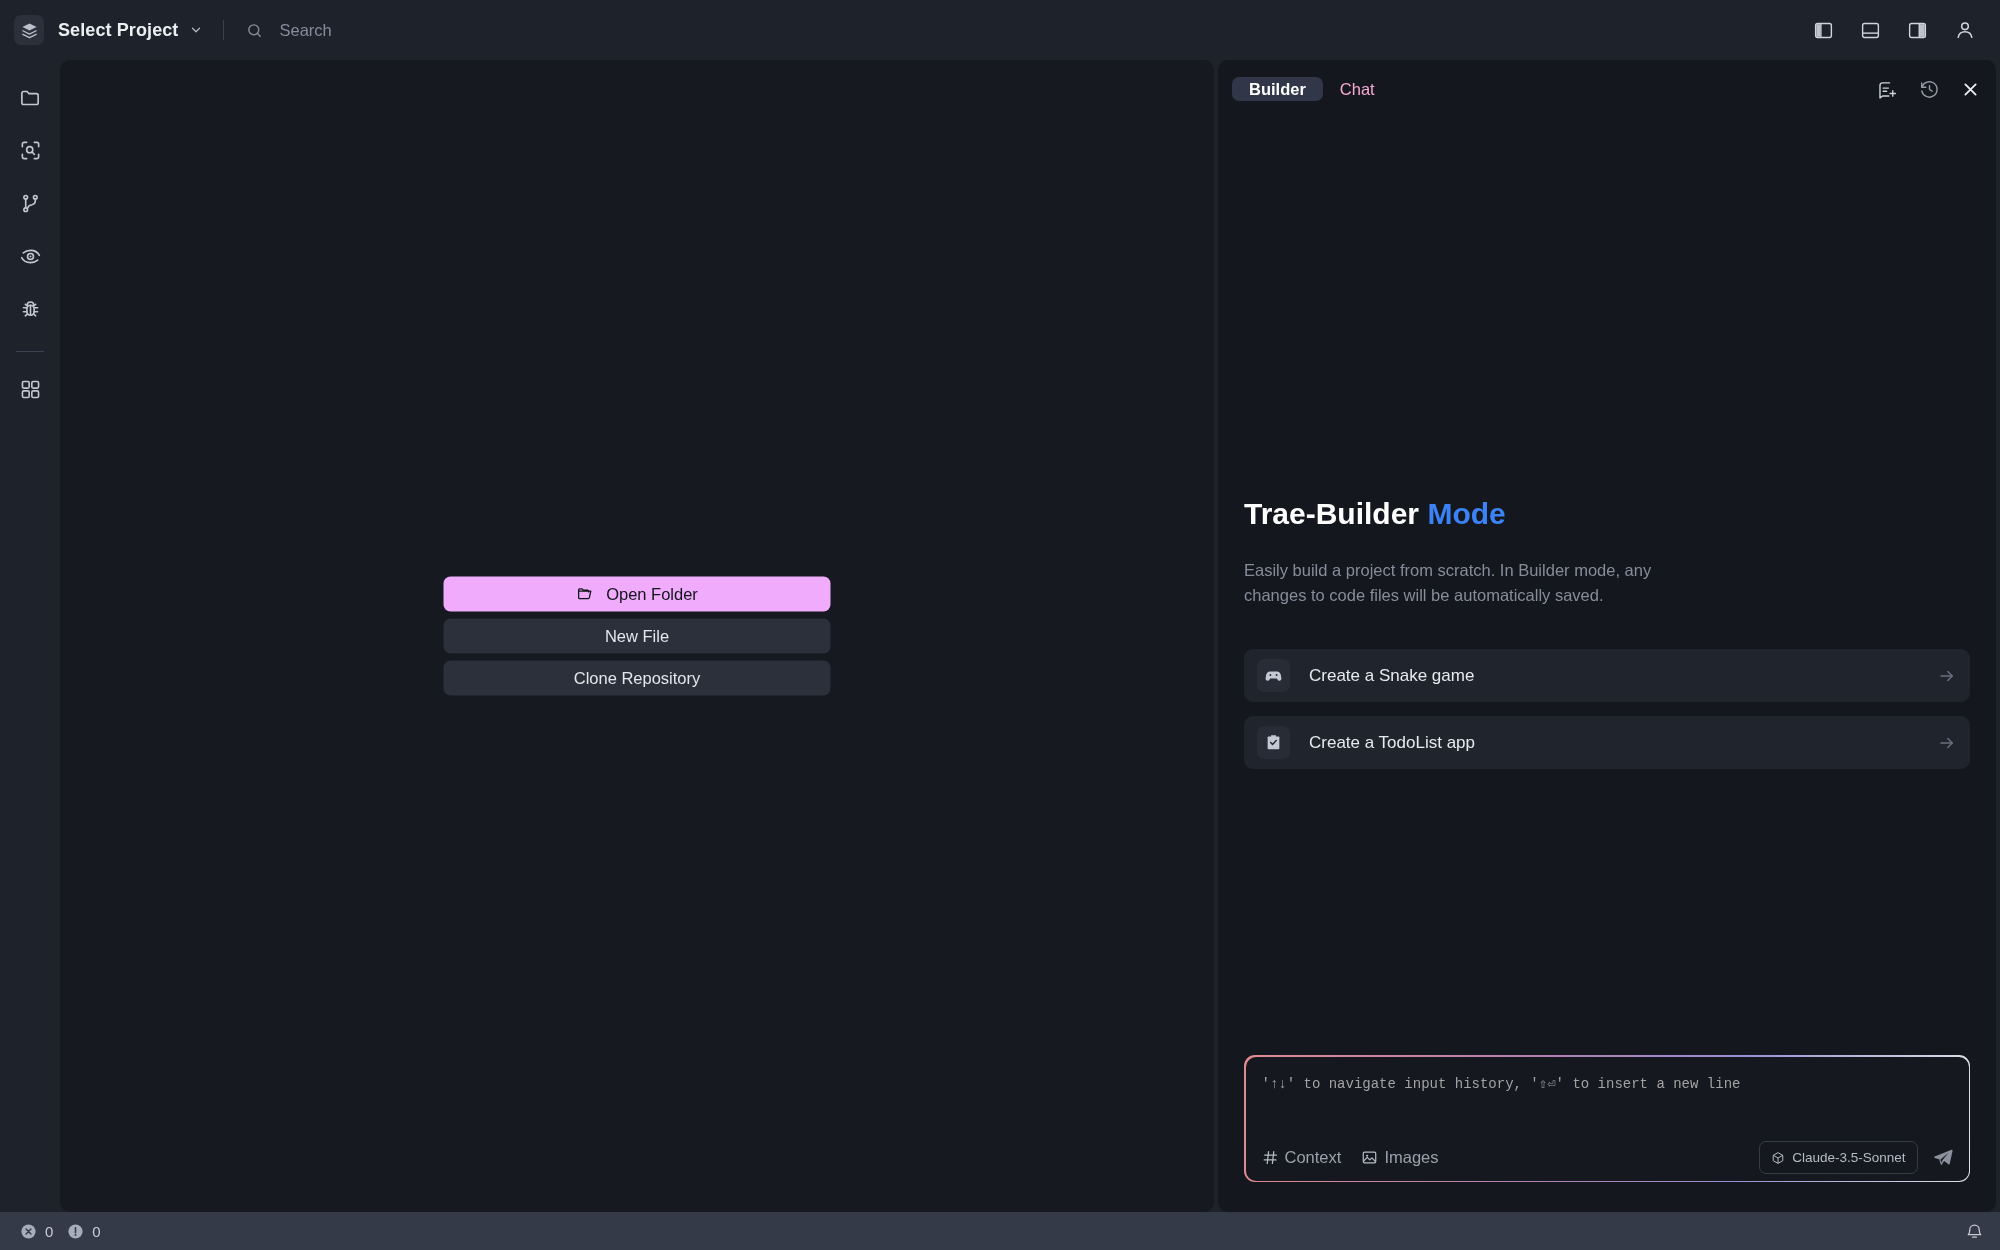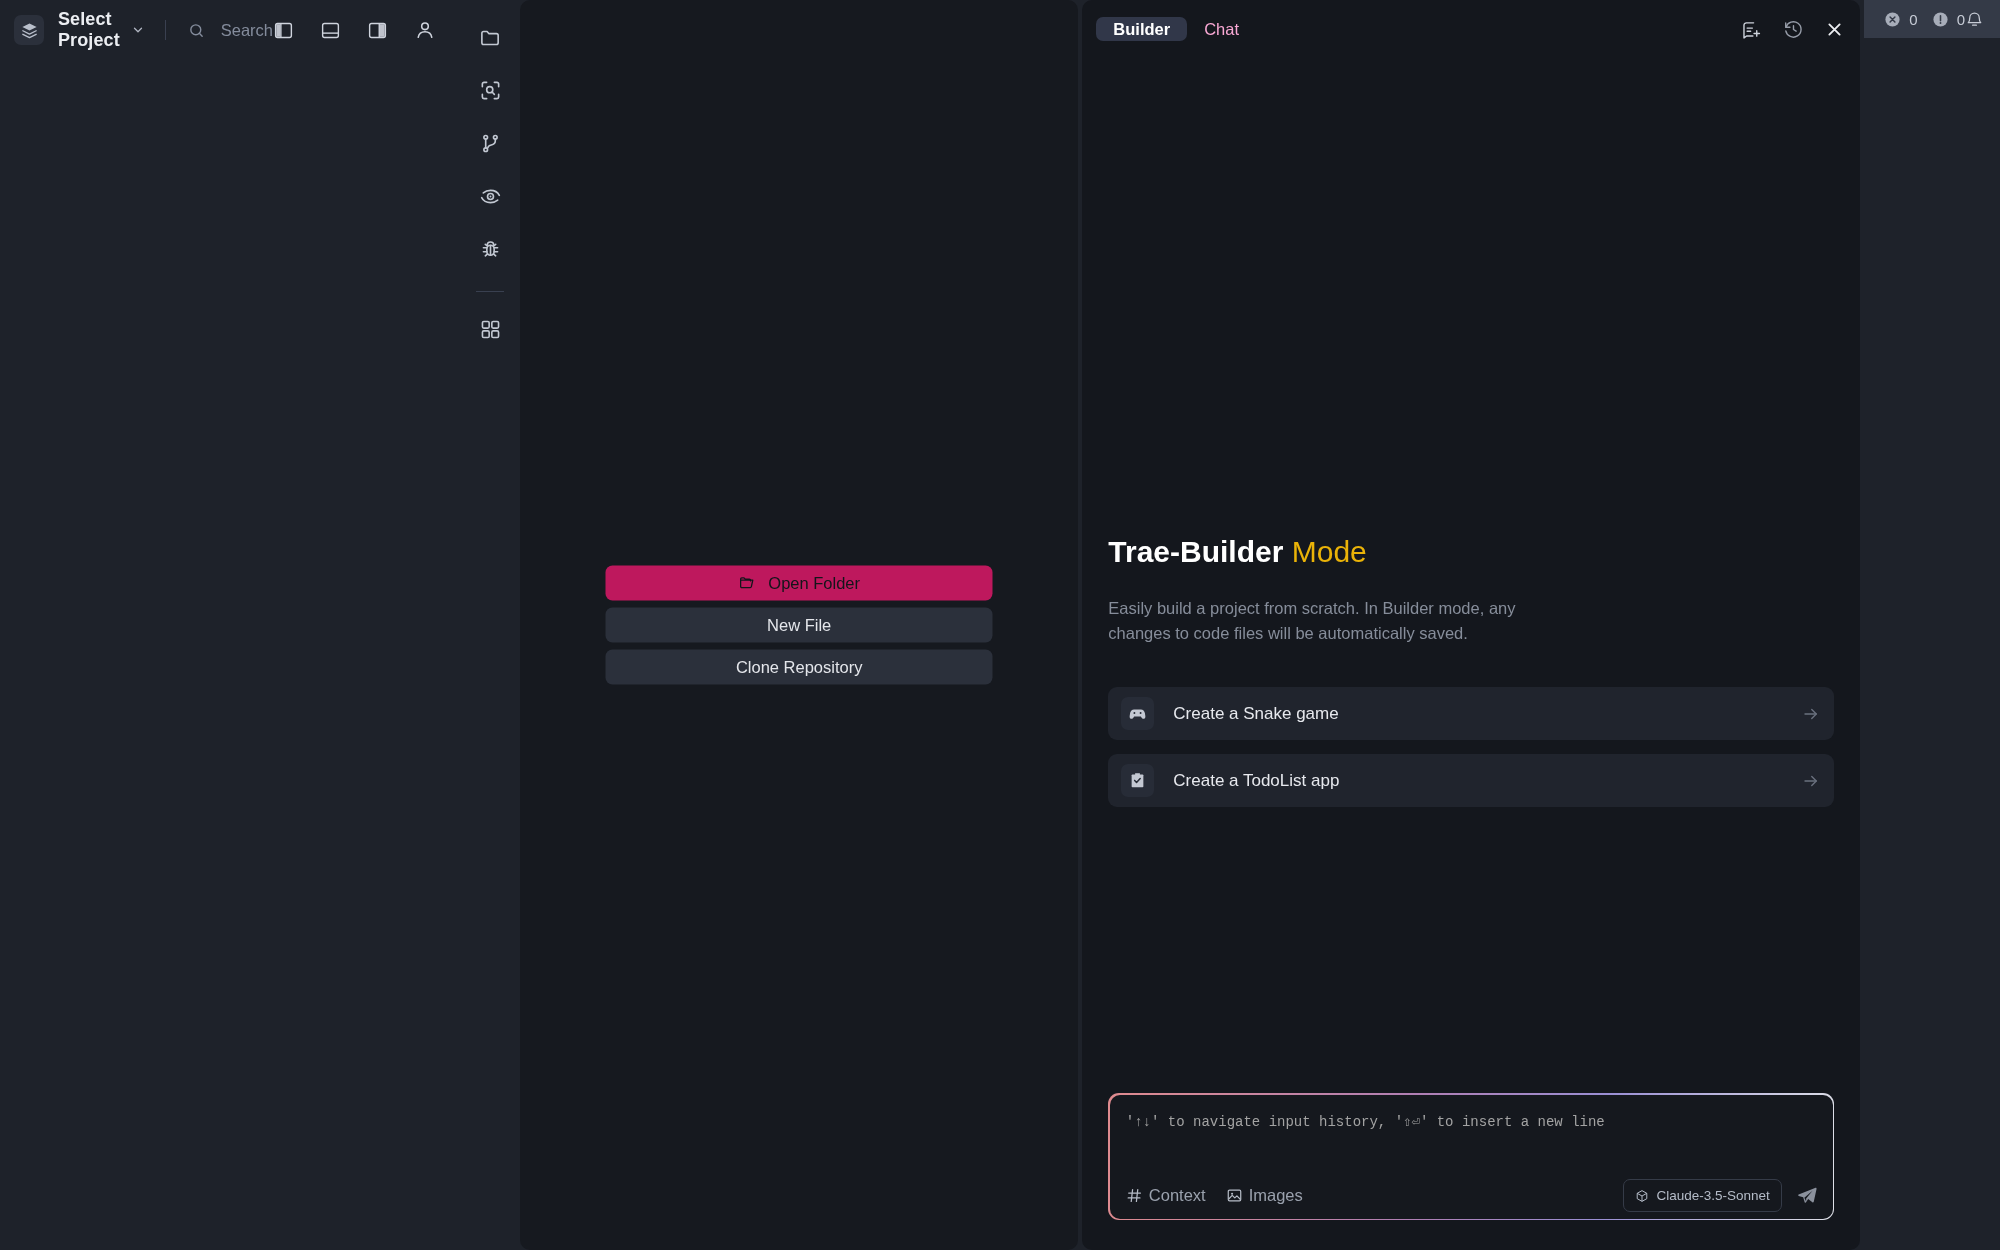--- a/index.html
+++ b/index.html
@@ -3,21 +3,21 @@
 <meta charset="utf-8">
 <style>
   * { box-sizing: border-box; margin: 0; padding: 0; }
   html, body {
     width: 2000px; height: 1250px;
     background: #1e222a;
     font-family: "Liberation Sans", sans-serif;
     overflow: hidden;
     -webkit-font-smoothing: antialiased;
   }
-  .app { position: relative; width: 2000px; height: 1250px; display: flex; flex-direction: row; }
+  .app { position: relative; width: 2000px; height: 1250px; display: flex; flex-direction: column; }
 
   
   .titlebar {
     height: 60px; flex: 0 0 60px;
     background: #1e222a;
     display: flex; align-items: center;
     padding: 0 18px 0 14px;
   }
   .logo-box {
     width: 30px; height: 30px; border-radius: 7px;
@@ -69,21 +69,21 @@
     position: absolute; left: 50%; top: 50%;
     transform: translate(-50%, -50%);
     width: 387px;
     display: flex; flex-direction: column; gap: 7px;
   }
   .wbtn {
     height: 35px; border-radius: 7px;
     display: flex; align-items: center; justify-content: center; gap: 13px;
     font-size: 16.5px; cursor: pointer; user-select: none;
   }
-  .wbtn.primary { background: #be185d; color: #12151a; font-weight: 400; }
+  .wbtn.primary { background: #f0abfc; color: #12151a; font-weight: 400; }
   .wbtn.secondary { background: #2b303b; color: #e4e6eb; }
 
   
   .ai-panel {
     width: 778px; flex: 0 0 778px;
     background: #14171d;
     border-radius: 10px;
     display: flex; flex-direction: column;
     margin-right: 4px;
     position: relative;
@@ -105,21 +105,21 @@
   .hicon { cursor: pointer; display: flex; align-items: center; justify-content: center; }
 
   .ai-body {
     flex: 1 1 auto; min-height: 0;
     display: flex; flex-direction: column; justify-content: flex-end;
     padding: 0 26px;
   }
   .intro { margin-bottom: 0; }
   .intro-title { font-size: 30px; line-height: 1.2; margin-bottom: 26px; }
   .intro-title b { color: #ffffff; font-weight: bold; }
-  .intro-title span { color: #eab308; font-weight: normal; }
+  .intro-title span { color: #3b82f6; font-weight: bold; }
   .intro-desc {
     font-size: 16.5px; line-height: 1.55; color: #868d9a;
     max-width: 460px; margin-bottom: 40px;
   }
   .sugg {
     height: 53px; border-radius: 9px; background: #20242d;
     display: flex; align-items: center; padding: 0 14px 0 13px;
     margin-bottom: 14px; cursor: pointer;
   }
   .sugg-ico {

